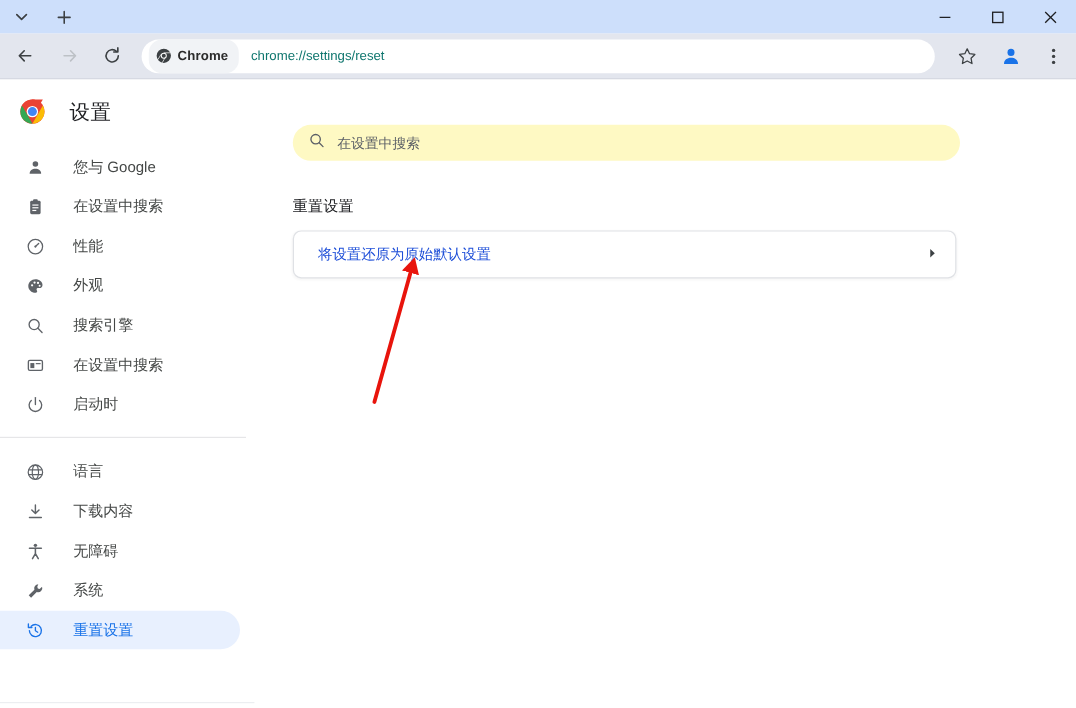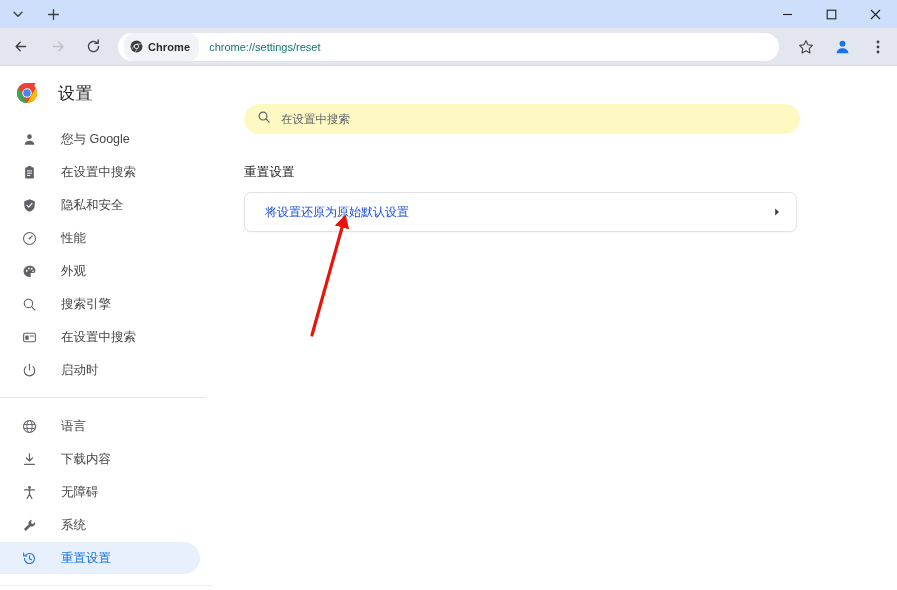--- a/index.html
+++ b/index.html
@@ -308,29 +308,20 @@
               <rect x="4.2" y="3" width="11.6" height="15" rx="1.6" fill="#5f6368"></rect>
               <rect x="7.4" y="1.4" width="5.2" height="3" rx="1.1" fill="#5f6368"></rect>
               <rect x="6.6" y="7.2" width="6.8" height="1.3" fill="#ffffff"></rect>
               <rect x="6.6" y="10.2" width="6.8" height="1.3" fill="#ffffff"></rect>
               <rect x="6.6" y="13.2" width="4.4" height="1.3" fill="#ffffff"></rect>
             </svg>
           </span>
           <span class="nav-label">在设置中搜索</span>
         </div>
 
-        <div class="nav-item">
-          <span class="nav-icon">
-            <svg width="15" height="15" viewBox="0 0 20 20">
-              <path d="M10 1.6 L17 4.2 V9.6c0 4.4-2.9 7.4-7 8.8-4.1-1.4-7-4.4-7-8.8V4.2z" fill="#5f6368"></path>
-              <path d="M6.6 9.9 L9 12.3 L13.4 7.3" fill="none" stroke="#ffffff" stroke-width="1.5" stroke-linecap="round" stroke-linejoin="round"></path>
-            </svg>
-          </span>
-          <span class="nav-label">隐私和安全</span>
-        </div>
 
         <div class="nav-item">
           <span class="nav-icon">
             <svg width="15" height="15" viewBox="0 0 20 20">
               <circle cx="10" cy="10" r="8" fill="none" stroke="#5f6368" stroke-width="1.4"></circle>
               <path d="M10 10 L13.6 6.6" stroke="#5f6368" stroke-width="1.5" stroke-linecap="round"></path>
               <circle cx="10" cy="10" r="1.2" fill="#5f6368"></circle>
             </svg>
           </span>
           <span class="nav-label">性能</span>

